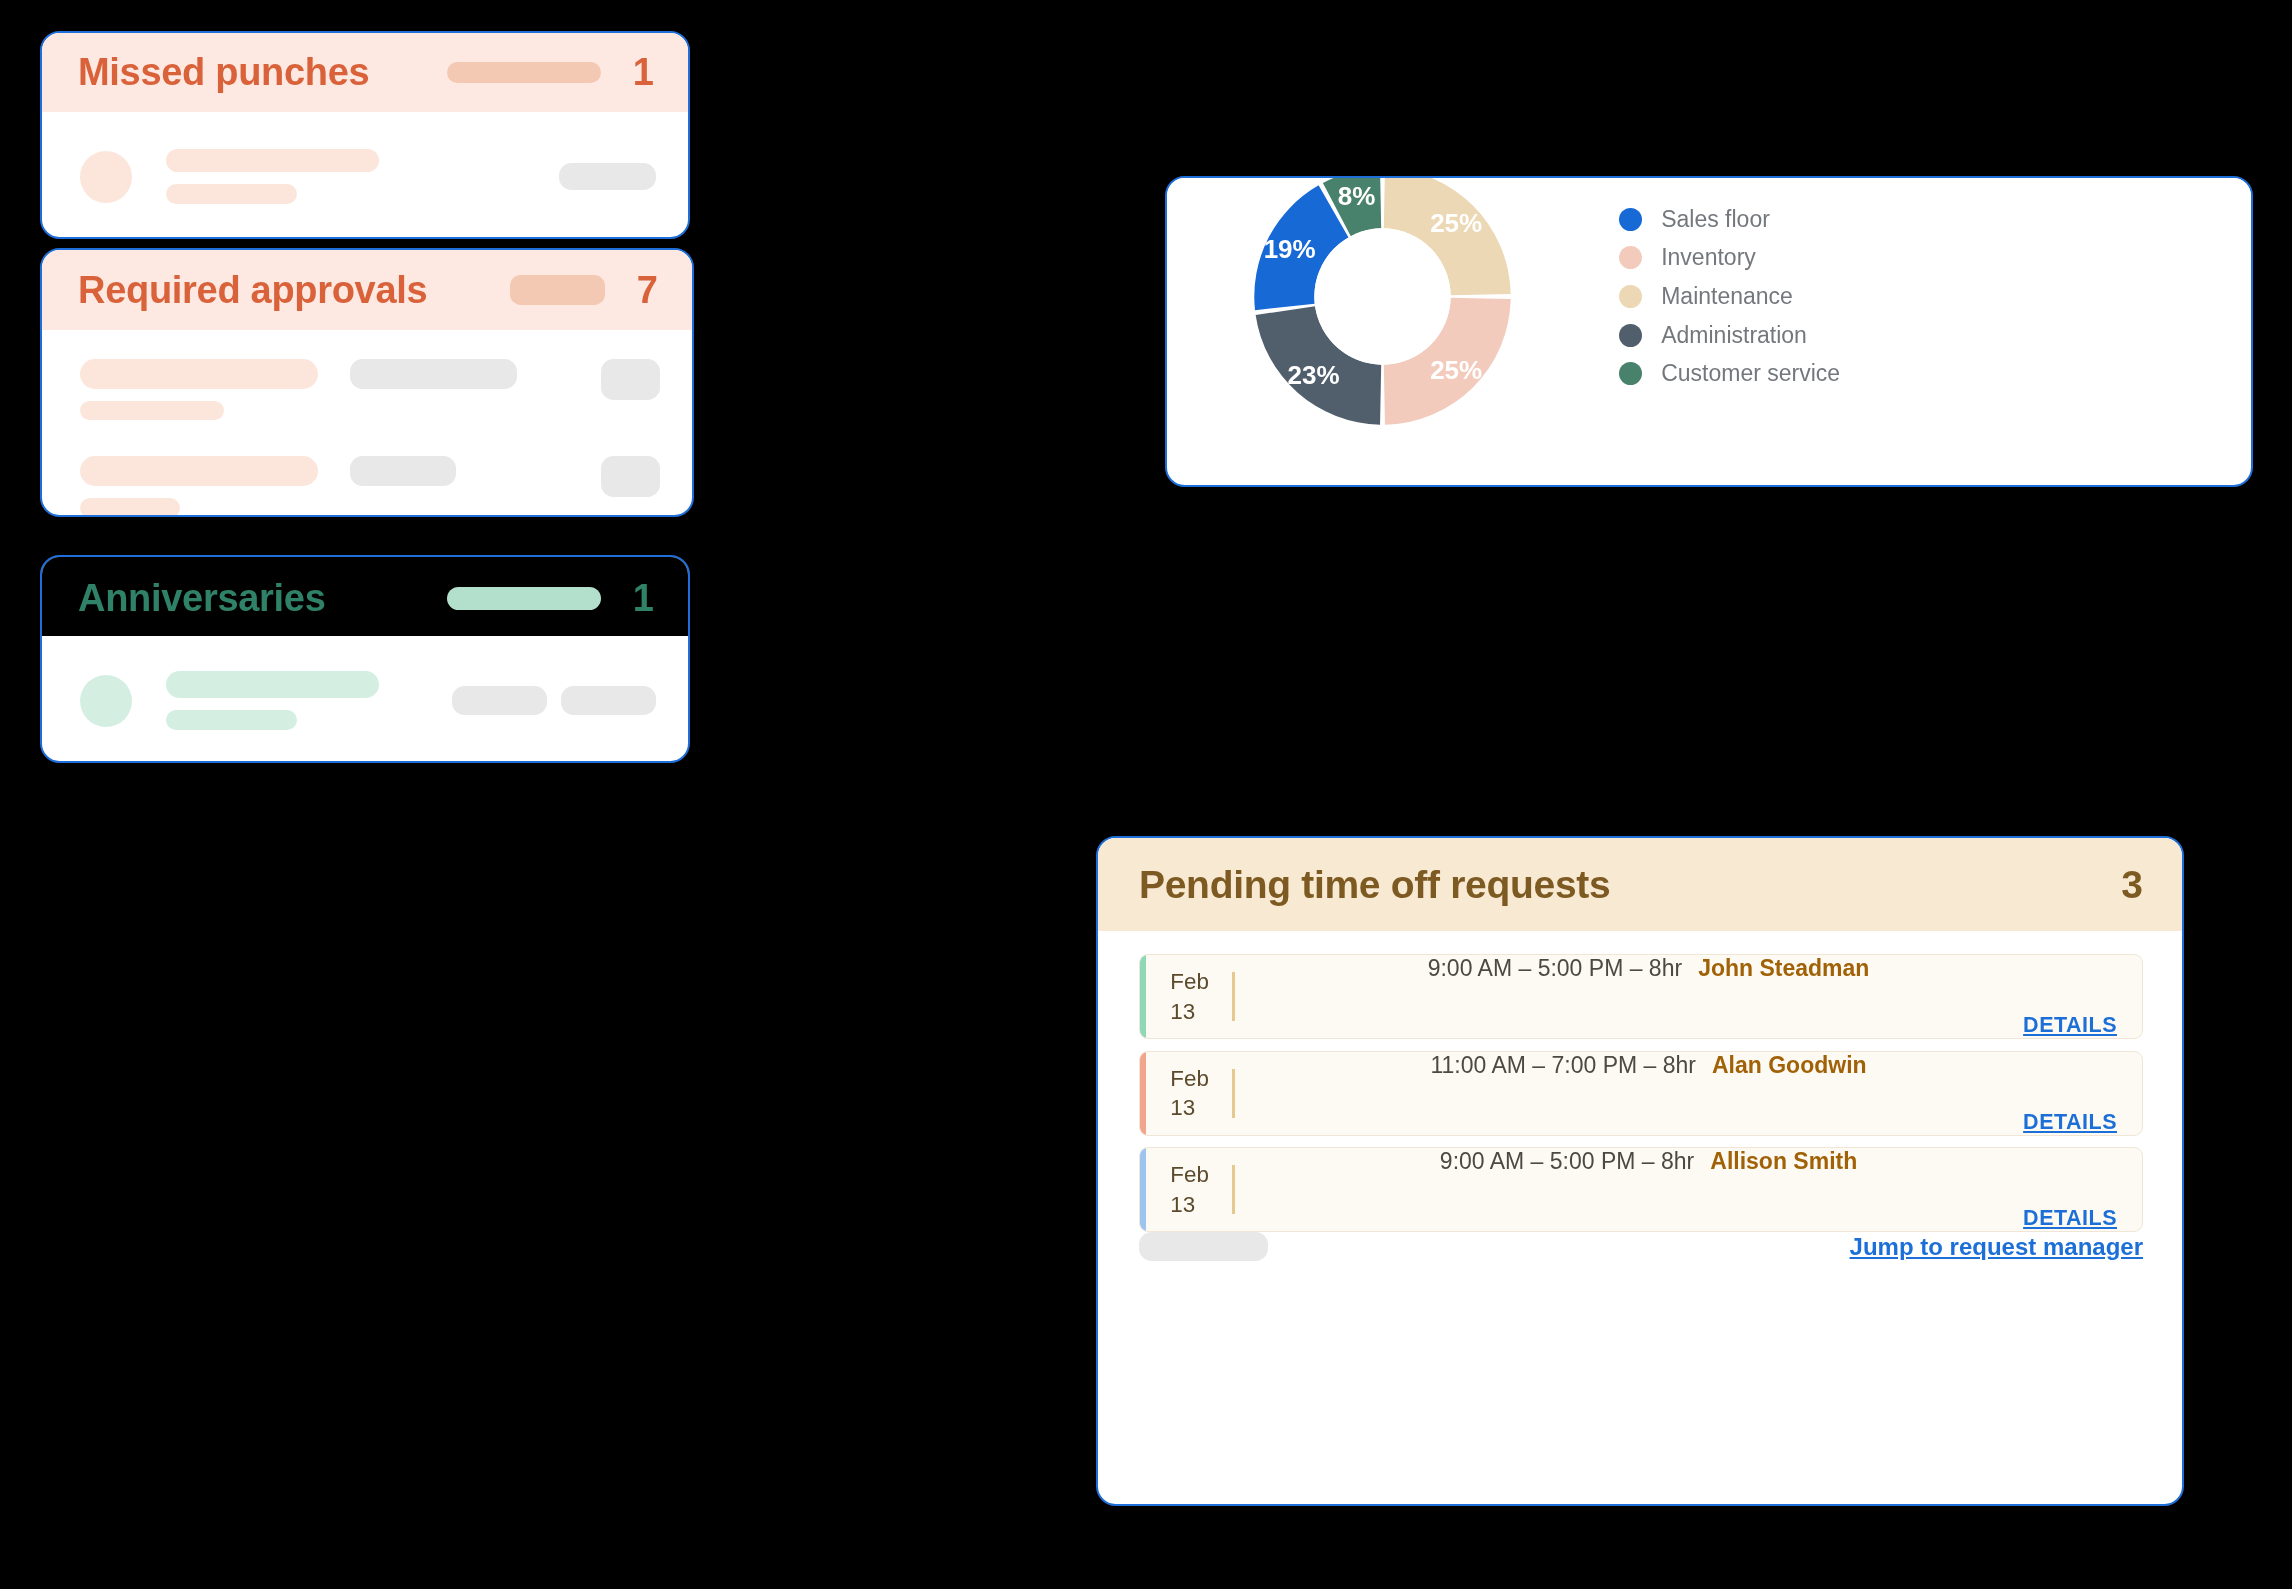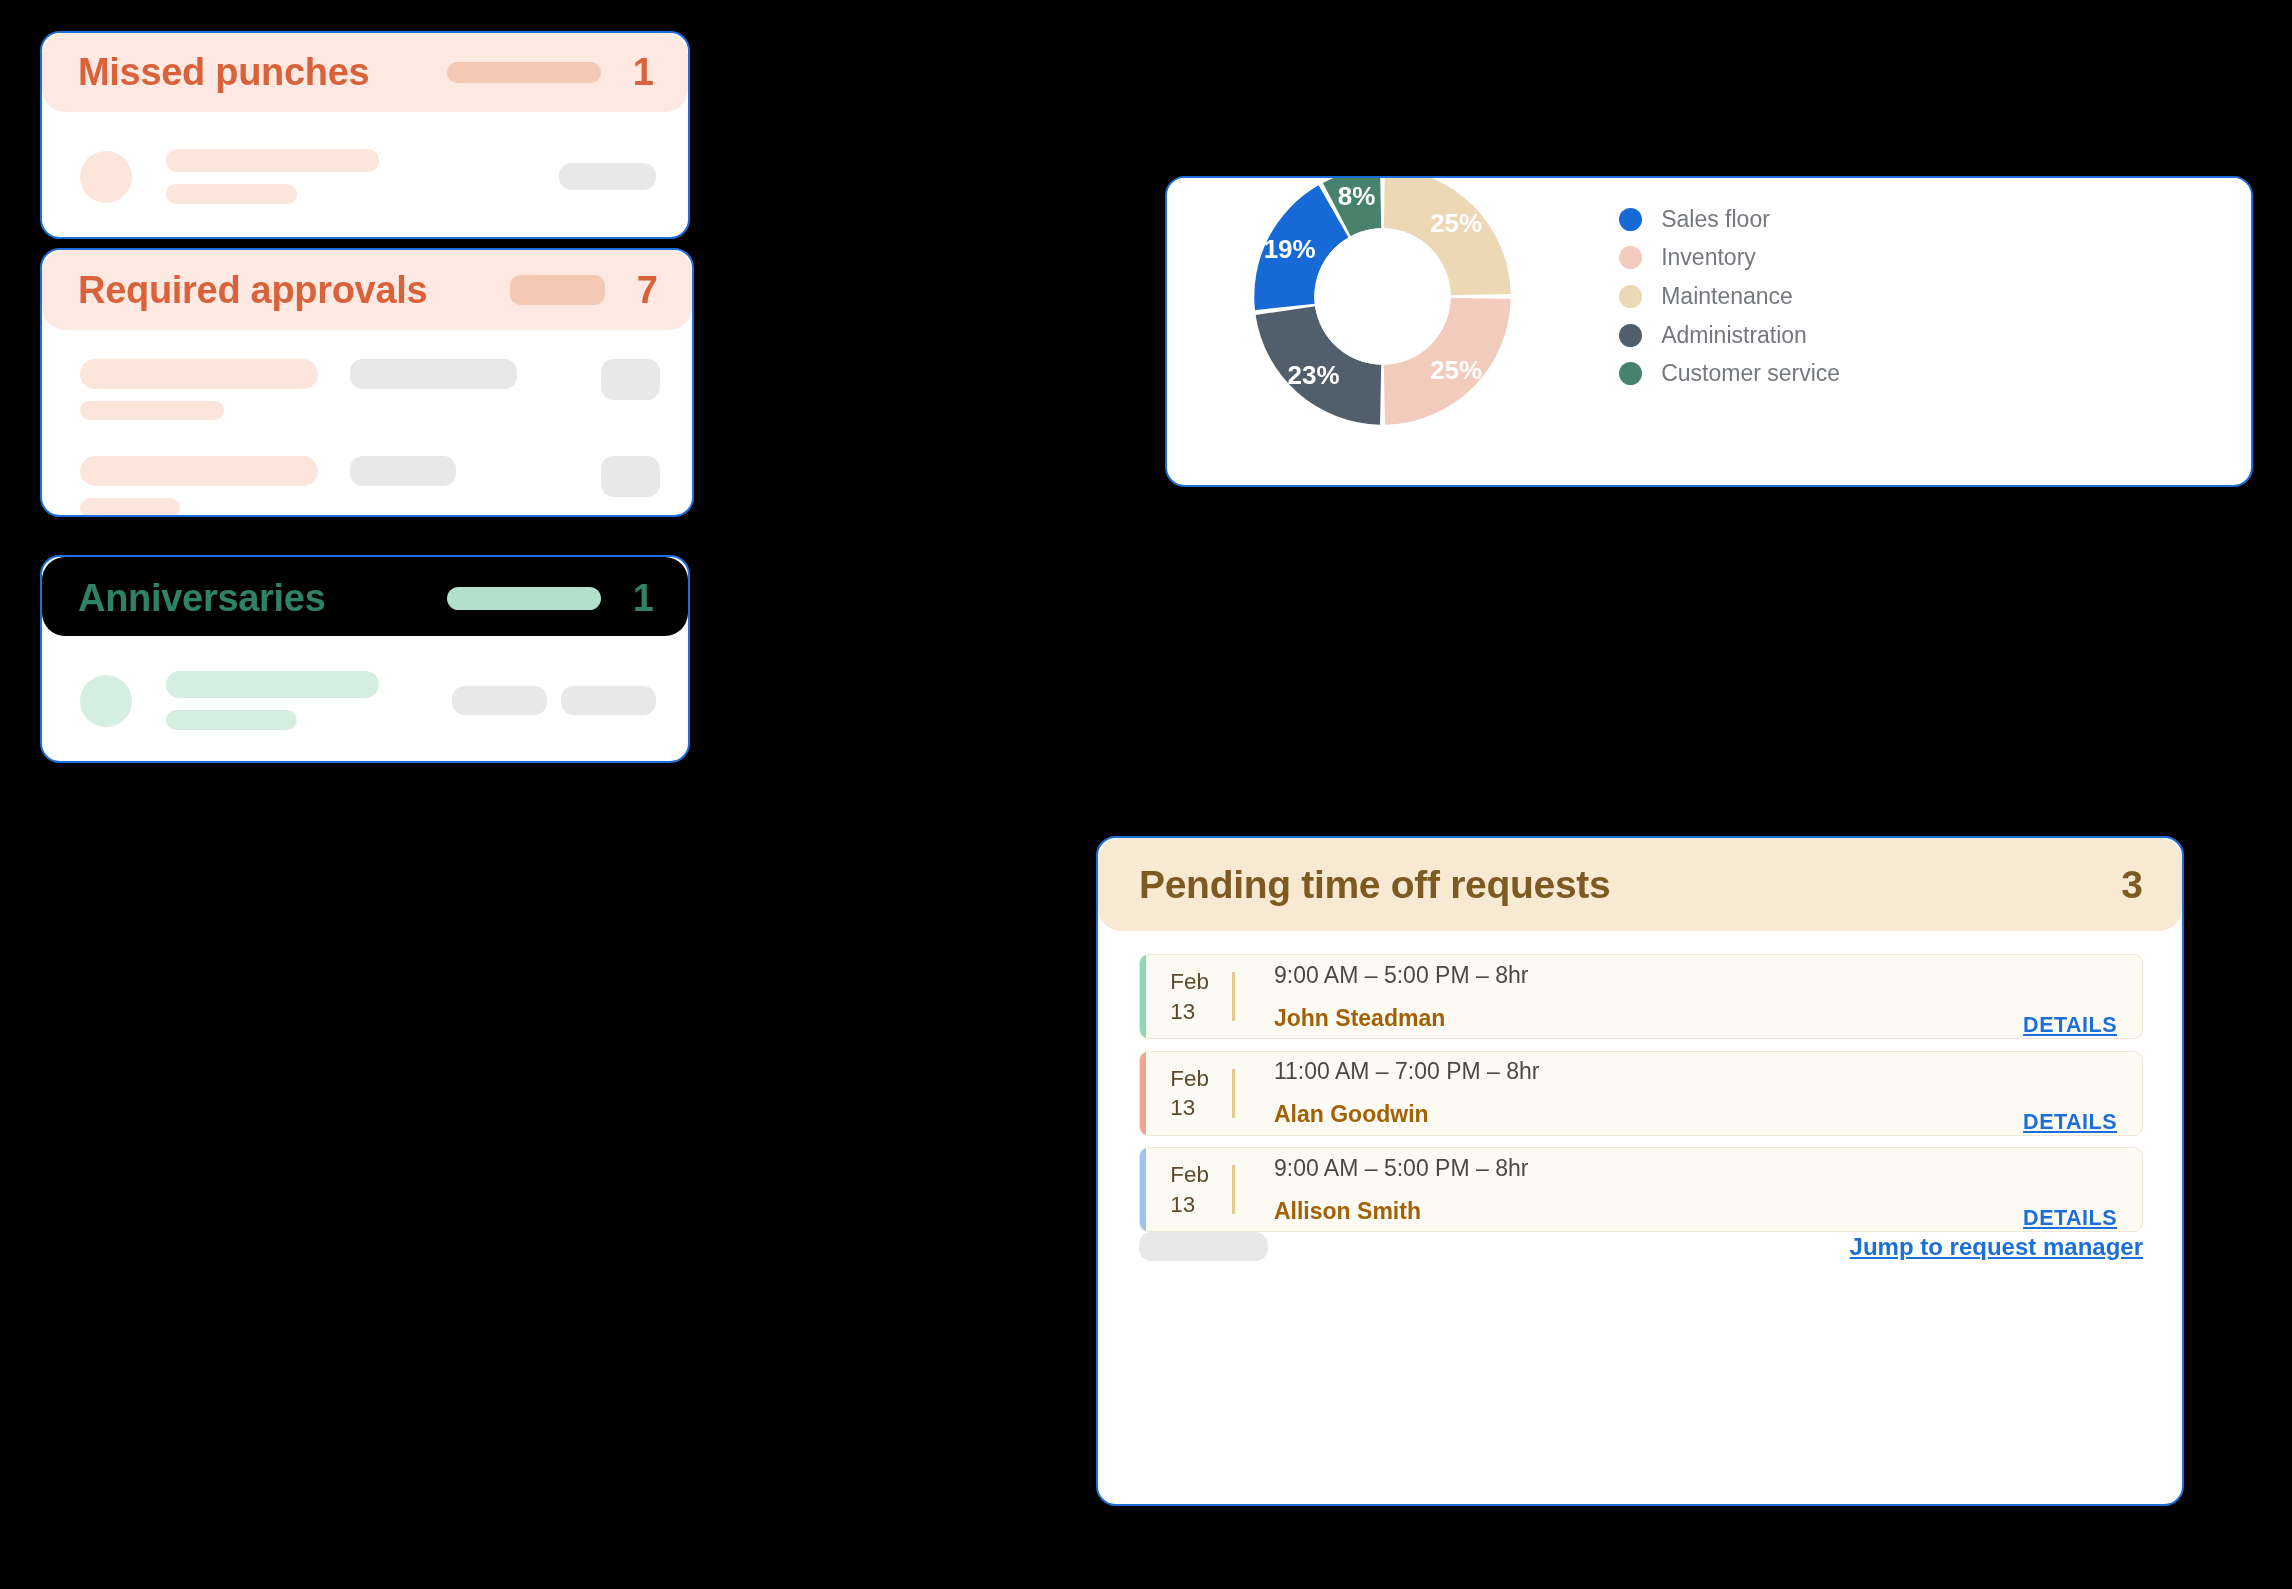--- a/index.html
+++ b/index.html
@@ -30,21 +30,20 @@
     border-radius: 19.7px;
     box-sizing: border-box;
     overflow: hidden;
   }
 
   .card-header {
     display: flex;
     align-items: center;
     box-sizing: border-box;
     width: 100%;
-    border-radius: 23px;
   }
 
   .card-title {
     font-size: 38px;
     font-weight: 700;
     letter-spacing: -0.3px;
     white-space: nowrap;
   }
 
   .card-count {
@@ -248,21 +247,21 @@
   }
   .req-divider {
     width: 2.7px;
     background: #e6c98f;
     margin: 17px 0;
     flex: 0 0 auto;
   }
   .req-main {
     flex: 1 1 auto;
     display: flex;
-    flex-direction: column;
+    flex-direction: row;
     justify-content: center;
     padding-left: 39px;
     gap: 16px;
   }
   .req-time {
     font-size: 23px;
     color: #4a4a42;
   }
   .req-name {
     font-size: 23px;

